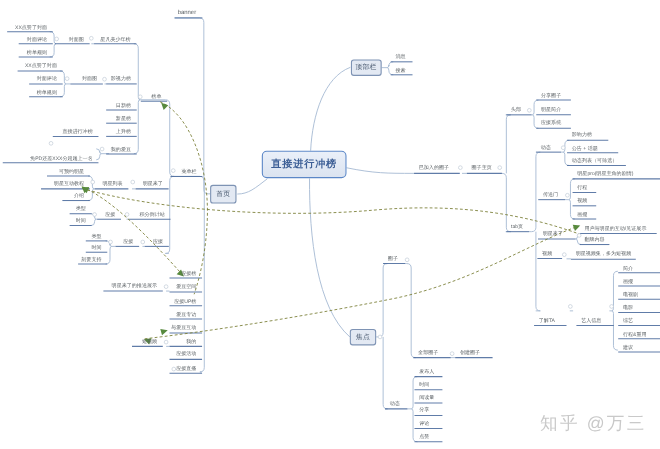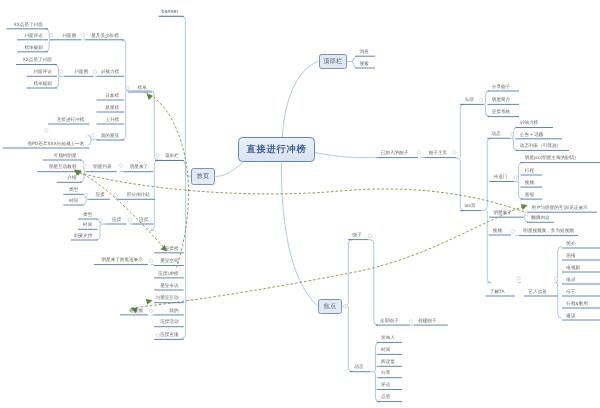--- a/index.html
+++ b/index.html
@@ -338,13 +338,14 @@
       <div class="nodetext" style="left: 418.1px; top: 317.8px; text-align: left;"><span>创建圈子</span></div>
       <div class="nodetext" style="left: 354.3px; top: 364.4px; text-align: left;"><span>动态</span></div>
       <div class="nodetext" style="left: 381.1px; top: 335.1px; text-align: left;"><span>发布人</span></div>
       <div class="nodetext" style="left: 381.1px; top: 347.1px; text-align: left;"><span>时间</span></div>
       <div class="nodetext" style="left: 381.1px; top: 359px; text-align: left;"><span>阅读量</span></div>
       <div class="nodetext" style="left: 381.1px; top: 370.4px; text-align: left;"><span>分享</span></div>
       <div class="nodetext" style="left: 381.1px; top: 382.2px; text-align: left;"><span>评论</span></div>
       <div class="nodetext" style="left: 381.1px; top: 394.3px; text-align: left;"><span>点赞</span></div>
       <div class="nodetext lat" style="left: 161.5px; top: 9.5px;"><span>banner</span></div>
     </div>
+  <div class="wm" style="left:491px;top:375px;">知乎 @万三</div>
 </div>
 
 </body></html>

